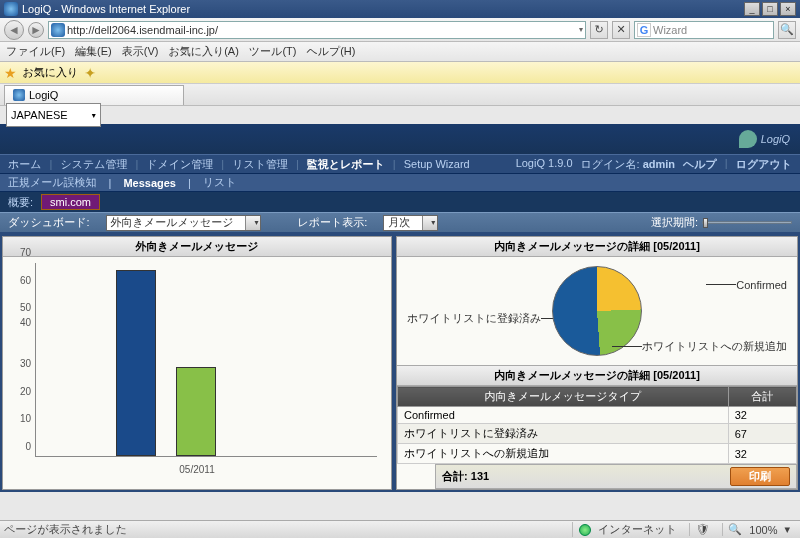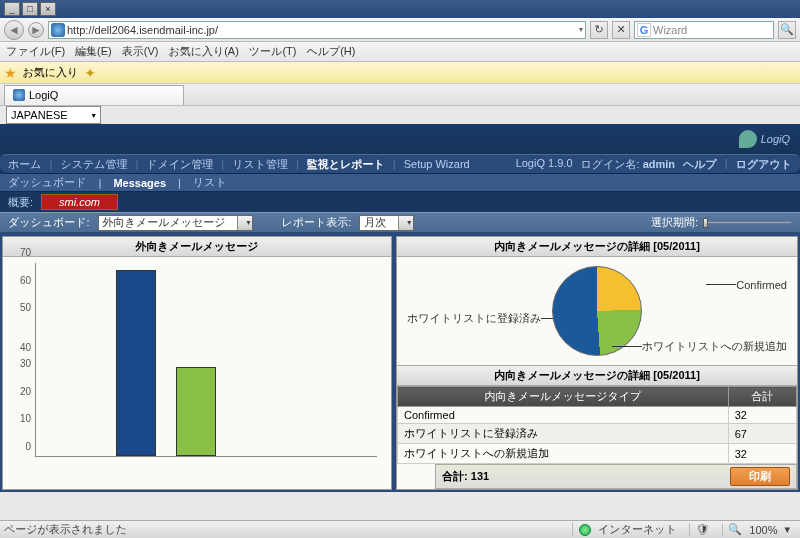--- a/index.html
+++ b/index.html
@@ -28,40 +28,40 @@
 .favrow { background: linear-gradient(#fdf6d0,#f5eaa0); height: 22px; display: flex; align-items: center; padding: 2px 4px; gap: 6px; border-bottom: 1px solid #ccc; }
 .star { color: #e8a020; font-size: 14px; }
 
 .tabrow { background: linear-gradient(#f0f0f0,#e0e0e0); height: 22px; display: flex; align-items: center; padding: 2px 4px; border-bottom: 1px solid #bbb; }
 .tab { background: linear-gradient(#fff,#eee); border: 1px solid #aaa; border-bottom: none; padding: 2px 8px; display: flex; align-items: center; gap: 4px; height: 20px; width: 180px; }
 .tab .icon-e2 { width: 12px; height: 12px; background: radial-gradient(#7ec0ee,#1e5aa0); border-radius: 2px; }
 
 
 .app { background: #1a3a6a; }
 .app-top { background: #e8e8e8; height: 18px; display: flex; align-items: center; padding: 2px 6px; }
-.lang { background: #fff; border: 1px solid #888; padding: 0 4px; font-size: 10px; display: flex; align-items: center; gap: 12px; height: 18px; }
+.lang { background: #fff; border: 1px solid #888; padding: 0 4px; font-size: 10px; display: flex; align-items: center; gap: 12px; height: 24px; }
 .lang::after { content: '▾'; font-size: 8px; }
 .brand { background: linear-gradient(#1a3a6a,#173358); height: 30px; display: flex; align-items: center; justify-content: flex-end; padding: 0 10px; }
 .brand .logo { color: #b0c8e8; font-size: 16px; font-style: italic; display:flex; align-items:center; gap:4px;}
 .brand .logo .head { width:18px; height:18px; background:#6a9; border-radius:50% 50% 50% 0; }
 
-.main-menu { background: #2a4a7a; height: 20px; display: flex; align-items: center; padding: 0 8px; gap: 8px; border-top: 1px solid #4a6a9a; border-bottom: 1px solid #0a2a5a; color: #b8d0f0; border-radius: 7px; }
+.main-menu { background: #2a4a7a; height: 20px; display: flex; align-items: center; padding: 0 8px; gap: 8px; border-top: 1px solid #4a6a9a; border-bottom: 1px solid #0a2a5a; color: #b8d0f0; }
 .main-menu .sep { color: #5a7aa0; }
 .main-menu .item { white-space: nowrap; }
 .main-menu .item.active { color: #fff; font-weight: bold; }
 .main-menu .right { margin-left: auto; display: flex; gap: 8px; }
 .main-menu .right .hl { font-weight: bold; }
 
 .sub-menu { background: #3a5a8a; height: 18px; display: flex; align-items: center; padding: 0 8px; gap: 12px; color: #b8d0f0; border-bottom: 1px solid #0a2a5a; }
 .sub-menu .item.active { color: #fff; font-weight: bold; }
 
 .domain-row { background: #18375e; height: 20px; display: flex; align-items: center; padding: 0 8px; gap: 8px; color: #b8d0f0; }
-.domain-tag { background: #b91c1c; color: #fff; padding: 1px 17px; border: 1px solid #a06010; font-style: italic; }
-
-.dash-row { background: linear-gradient(#5a7aa0,#4a6a90); height: 22px; display: flex; align-items: center; padding: 0 8px; gap: 8px; color: #fff; border-top: 1px solid #7a9ac0; border-bottom: 2px solid #2a4a7a; }
+.domain-tag { background: #701a75; color: #fff; padding: 1px 8px; border: 1px solid #a06010; }
+
+.dash-row { background: linear-gradient(#5a7aa0,#4a6a90); height: 22px; display: flex; align-items: center; padding: 0 8px; gap: 16px; color: #fff; border-top: 1px solid #7a9ac0; border-bottom: 2px solid #2a4a7a; }
 .sel { background: #fff; color: #333; border: 1px solid #666; padding: 1px 4px; display: flex; align-items: center; gap: 8px; height: 16px; }
 .sel::after { content: ''; width:14px; height:14px; margin:-1px -4px -1px 4px; background:linear-gradient(#f5f5f5,#ccc); border-left:1px solid #888; display:flex; align-items:center; justify-content:center; }
 .sel { position: relative; }
 .sel .arrow { position:absolute; right:2px; font-size:8px; color:#444; }
 .dash-row .right { margin-left: auto; display: flex; align-items: center; gap: 4px; }
 .slider-track { width: 90px; height: 3px; background: #9ab; border: 1px solid #678; position: relative; }
 .slider-thumb { position: absolute; left: 0; top: -4px; width: 5px; height: 10px; background: linear-gradient(#eee,#aaa); border: 1px solid #555; }
 
 .panels { display: flex; gap: 4px; padding: 2px; background: #2a4a7a; }
 .panel { background: #fafaf6; border: 1px solid #999; }
@@ -95,20 +95,24 @@
 
 .statusbar { position: fixed; bottom: 0; left:0; right:0; background: linear-gradient(#f0f0f0,#d8d8d8); height: 18px; display: flex; align-items: center; padding: 0 4px; border-top: 1px solid #aaa; justify-content: space-between; font-size: 10px; color: #444; }
 .statusbar .right { display: flex; align-items: center; gap: 6px; }
 .statusbar .seg { border-left: 1px solid #bbb; padding: 0 6px; display:flex; align-items:center; gap:7px; }
 .globe { width:12px; height:12px; background: radial-gradient(#8e8,#2a5); border-radius:50%; border:1px solid #084; }
 </style>
 </head>
 <body>
 
 <div class="titlebar">
+  <div class="left">
+    <span class="icon-e"></span>
+    <span>LogiQ - Windows Internet Explorer</span>
+  </div>
   <div class="btns">
     <div class="btn">_</div>
     <div class="btn">□</div>
     <div class="btn">×</div>
   </div>
 </div>
 
 <div class="navrow">
   <div class="nav-circle">◄</div>
   <div class="nav-circle" style="width:16px;height:16px">►</div>
@@ -177,21 +181,21 @@
     <span class="item">Setup Wizard</span>
     <div class="right">
       <span>LogiQ 1.9.0</span>
       <span><span>ログイン名:</span> <span class="hl">admin</span></span>
       <span class="hl">ヘルプ</span>
         <span class="sep">|</span>
       <span class="hl">ログアウト</span>
     </div>
   </div>
   <div class="sub-menu">
-    <span class="item">ダッシュボード</span>
+    <span class="item">正規メール誤検知</span>
       <span class="sep">|</span>
     <span class="item active">Messages</span>
       <span class="sep">|</span>
     <span class="item">リスト</span>
   </div>
   <div class="domain-row">
     <span>概要:</span>
     <span class="domain-tag">smi.com</span>
   </div>
   <div class="dash-row">
@@ -216,29 +220,30 @@
   <div class="panels">
 
     <div class="panel panel-left">
       <div class="panel-title">外向きメールメッセージ</div>
       <div class="bar-chart">
         <div class="y-axis" id="y-axis">
             <div class="y-tick" style="bottom: 0px;">0</div>
             <div class="y-tick" style="bottom: 27.7143px;">10</div>
             <div class="y-tick" style="bottom: 55.4286px;">20</div>
             <div class="y-tick" style="bottom: 83.1429px;">30</div>
-            <div class="y-tick" style="bottom: 99px;">40</div>
+            <div class="y-tick" style="bottom: 124px;">40</div>
             <div class="y-tick" style="bottom: 138.571px;">50</div>
             <div class="y-tick" style="bottom: 166.286px;">60</div>
             <div class="y-tick" style="bottom: 194px;">70</div>
           </div>
         <div class="plot">
           <div class="bar bar1" id="bar1" style="height: 185.686px;"></div>
           <div class="bar bar2" id="bar2" style="height: 88.6857px;"></div>
         </div>
+        <div class="x-label">05/2011</div>
       </div>
     </div>
 
     <div class="panel panel-right">
       <div class="panel-title">内向きメールメッセージの詳細 [05/2011]</div>
       <div class="pie-area">
         <div class="pie-label" style="left:10px;top:50%">
             <span>ホワイトリストに登録済み</span>
             <span class="line"></span>
           </div>

